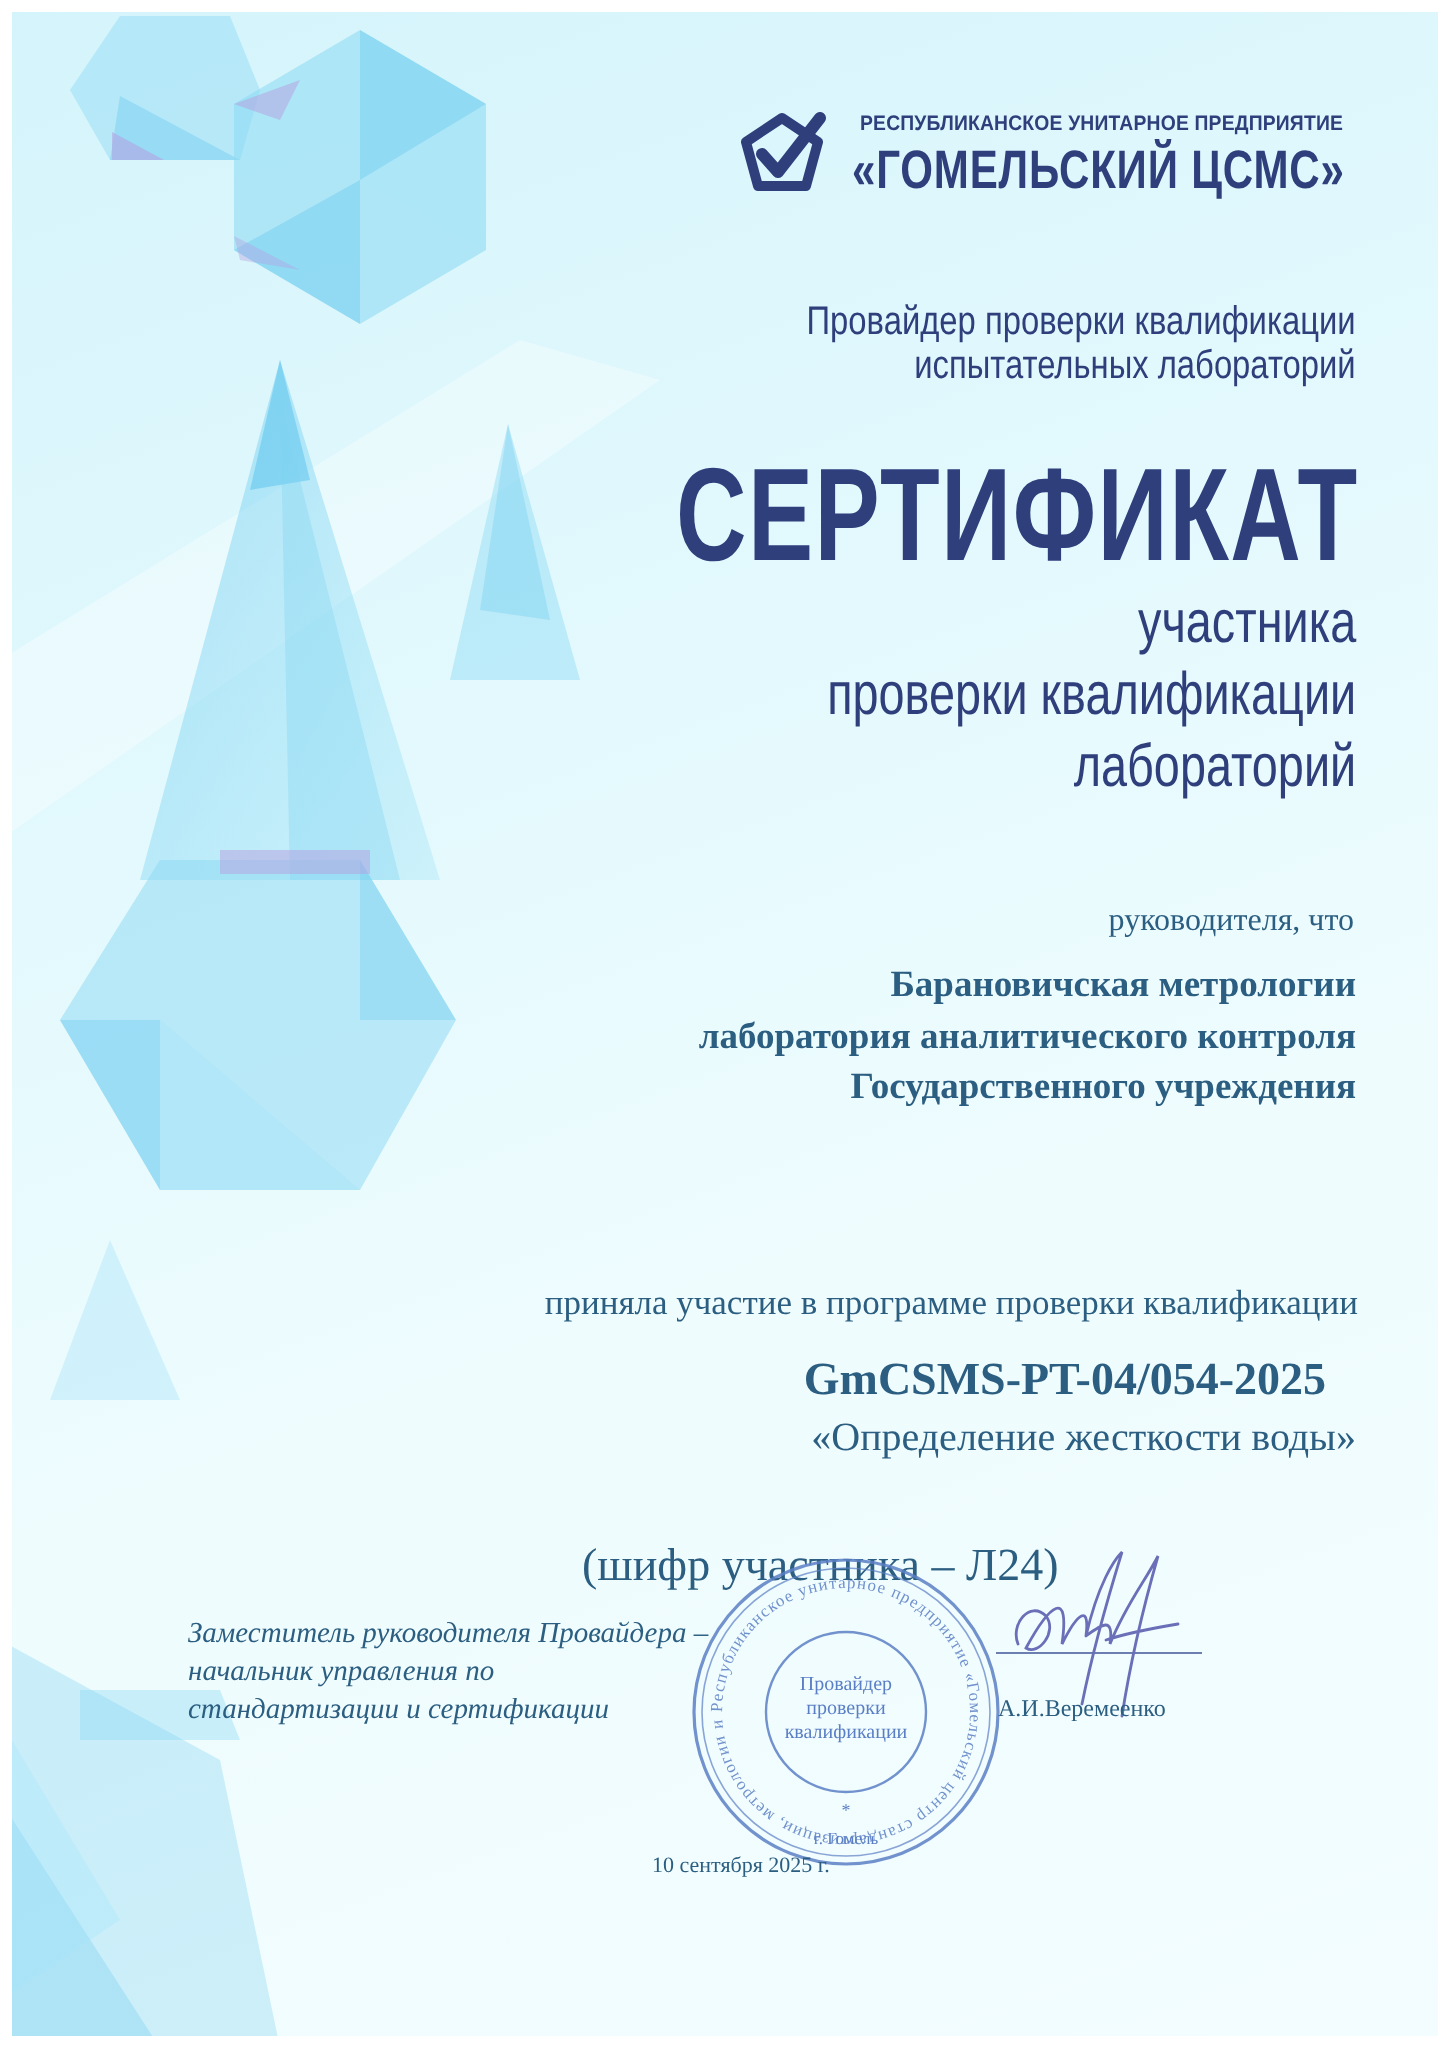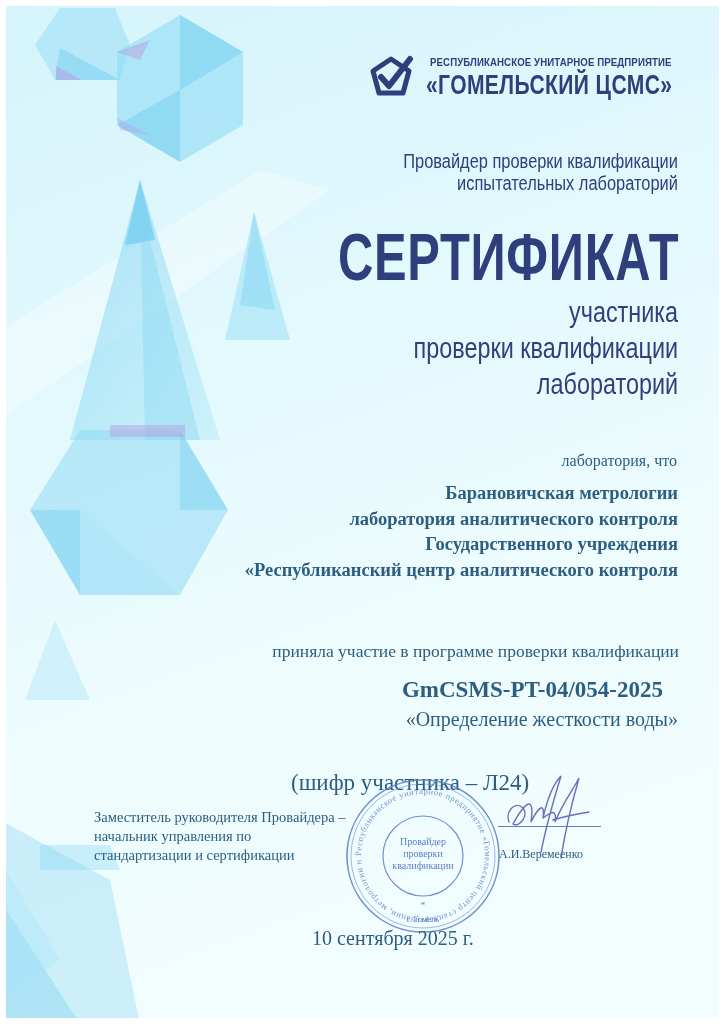--- a/index.html
+++ b/index.html
@@ -49,26 +49,26 @@
     font-size: 18.5px; line-height: 25.5px; font-weight: bold;
   }
   .org span { display: block; white-space: nowrap; }
   .participated { position: absolute; right: 46px; top: 641px; font-size: 17.5px; white-space: nowrap; }
   .program-code { position: absolute; right: 62px; top: 677px; font-size: 23px; font-weight: bold; white-space: nowrap; }
   .program-name { position: absolute; right: 47px; top: 708px; font-size: 20px; white-space: nowrap; }
   .cipher { position: absolute; left: 291px; top: 770px; font-size: 23px; white-space: nowrap; }
   .position {
     position: absolute; left: 94px; top: 808px; font-size: 14.5px; line-height: 19px;
   }
-  .position span { display: block; white-space: nowrap; }
+  .position span { display: block; white-space: nowrap; font-style: italic; }
   .signer { position: absolute; left: 499px; top: 847px; font-size: 12px; white-space: nowrap; }
   .sig-line { position: absolute; left: 498px; top: 826px; width: 103px; height: 1px; background: #6c7fb0; }
   .signature { position: absolute; left: 495px; top: 772px; width: 110px; height: 90px; }
   .stamp { position: absolute; left: 342px; top: 776px; width: 162px; height: 160px; }
-  .date { position: absolute; left: 312px; top: 927px; font-size: 20px; white-space: nowrap; }
+  .date { position: absolute; left: 326px; top: 927px; font-size: 11px; white-space: nowrap; }
 </style>
 </head>
 <body>
 
 <div class="page">
 
   <svg class="bg" viewBox="0 0 725 1024">
     <defs>
       <linearGradient id="g1" x1="0" y1="0" x2="1" y2="1">
         <stop offset="0" stop-color="#6fcdf0" stop-opacity="0.55"></stop>
@@ -128,27 +128,26 @@
     <span>испытательных лабораторий</span>
   </div>
 
   <div class="cert-title">СЕРТИФИКАТ</div>
   <div class="cert-sub">
     <span>участника</span>
     <span>проверки квалификации</span>
     <span>лабораторий</span>
   </div>
 
-  <div class="certifies serif">лаборатория, что</div>
+  <div class="certifies serif">руководителя, что</div>
 
   <div class="org serif">
     <span>Барановичская метрологии</span>
     <span>лаборатория аналитического контроля</span>
     <span>Государственного учреждения</span>
-    <span>«Республиканский центр аналитического контроля</span>
   </div>
 
   <div class="participated serif">приняла участие в программе проверки квалификации</div>
   <div class="program-code serif">GmCSMS-PT-04/054-2025</div>
   <div class="program-name serif">«Определение жесткости воды»</div>
   <div class="cipher serif">(шифр участника – Л24)</div>
 
   <div class="position serif">
     <span>Заместитель руководителя Провайдера –</span>
     <span>начальник управления по</span>

